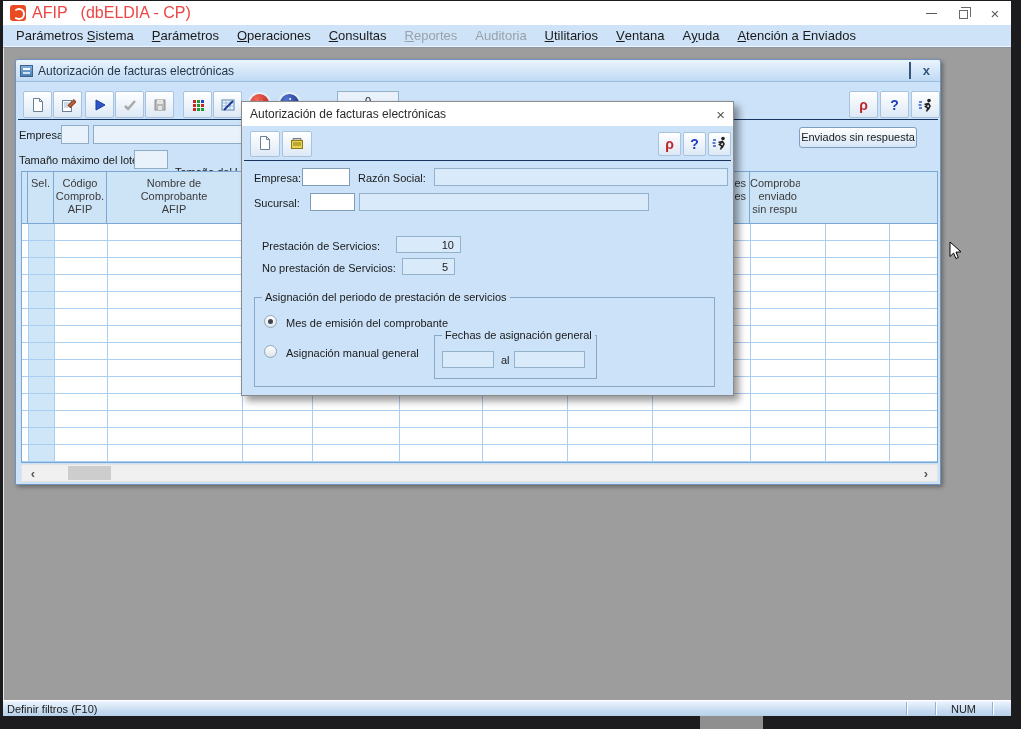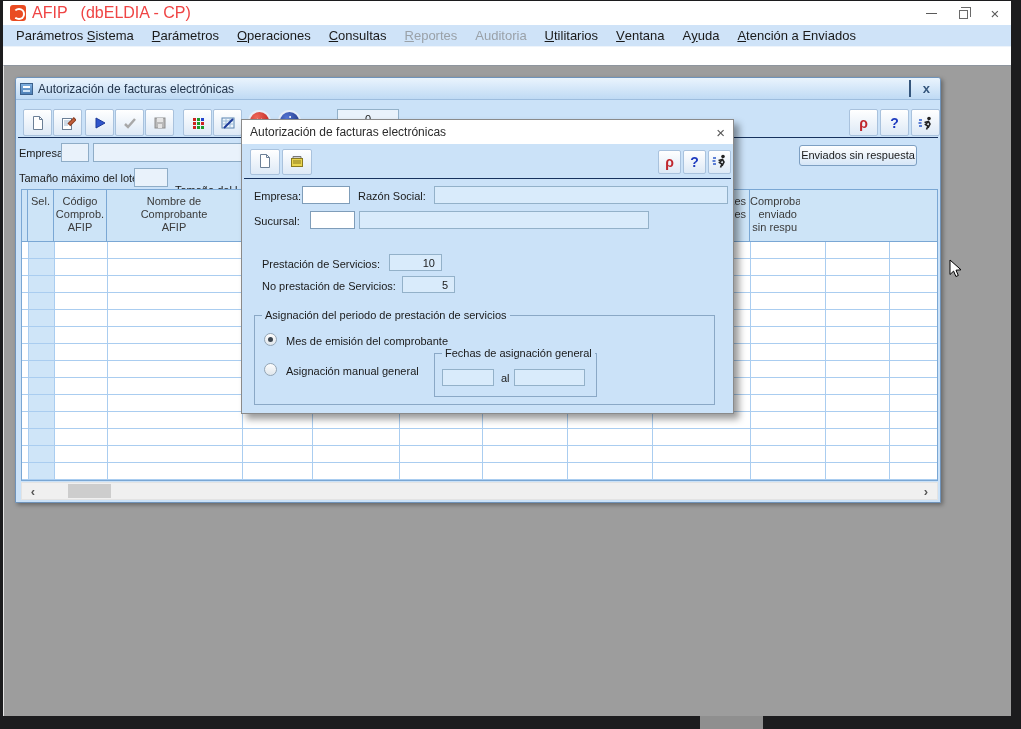--- a/index.html
+++ b/index.html
@@ -23,21 +23,21 @@
   .glyph-restore::before { content:''; position:absolute; left:1px; top:-4px; width:9px; height:9px; border:1px solid #6a6a6a; border-bottom:none; border-left:none; }
   .glyph-x { font-size:15px; line-height:15px; color:#5a5a5a; }
 
   
   .menubar { height:22px; background:#cfe3f8; display:flex; align-items:center; padding-left:4px; flex:none; border-bottom:1px solid #eef4fb; font-size:13px; }
   .menu-item { padding:0 9px; height:100%; display:flex; align-items:center; white-space:pre; cursor:default; }
   .menu-item .key { text-decoration:underline; }
   .menu-item.disabled { color:#9aa1a8; }
 
   
-  .mdi { flex:1; background:#9d9d9d; position:relative; border-top:1px solid #8e959e; border-left:1px solid #e6e6e6; overflow:hidden;margin-top:18px; }
+  .mdi { flex:1; background:#9d9d9d; position:relative; border-top:1px solid #8e959e; border-left:1px solid #e6e6e6; overflow:hidden; }
 
   
   .child-window { position:absolute; left:11px; top:11px; width:926px; height:426px; z-index:1;
     border:1px solid #6f93ba; border-radius:3px 3px 0 0; background:#cbe2f8; box-shadow:2px 2px 4px rgba(0,0,0,.35); }
   .c-titlebar { height:22px; background:linear-gradient(#eaf4fd,#bfdaf4); border-bottom:1px solid #9dbdde;
     display:flex; align-items:center; border-radius:2px 2px 0 0; font-size:12px; color:#24364d; }
   .c-icon { width:13px; height:12px; margin:0 5px 0 4px; background:linear-gradient(#7fb0e0,#4e7fb5); border:1px solid #3c618c; position:relative; flex:none; }
   .c-icon::after { content:''; position:absolute; left:2px; top:2px; right:2px; height:2px; background:#fff; box-shadow:0 4px 0 #cfe3f5; }
   .c-ctrls { margin-left:auto; display:flex; align-items:center; gap:12px; padding-right:10px; }
   .c-min { width:8px; height:2px; background:#35567c; }
@@ -369,21 +369,21 @@
 
         <span class="lbl" style="left:12px;top:69px">Empresa:</span>
         <span class="d-field-w" style="left:60px;top:66px;width:48px"></span>
         <span class="lbl" style="left:116px;top:69px">Razón Social:</span>
         <span class="d-field-d" style="left:192px;top:66px;width:294px"></span>
         <span class="lbl" style="left:12px;top:94px">Sucursal:</span>
         <span class="d-field-w" style="left:68px;top:91px;width:45px"></span>
         <span class="d-field-d" style="left:117px;top:91px;width:290px"></span>
 
         <span class="lbl" style="left:20px;top:137px">Prestación de Servicios:</span>
-        <span class="d-field-d num-field" style="left:147px;top:134px;width:53px;height:17px">10</span>
+        <span class="d-field-d num-field" style="left:154px;top:134px;width:65px;height:17px">10</span>
         <span class="lbl" style="left:20px;top:159px">No prestación de Servicios:</span>
         <span class="d-field-d num-field" style="left:160px;top:156px;width:53px;height:17px">5</span>
 
         <div class="groupbox" style="left:12px;top:195px;width:461px;height:90px">
           <span class="legend">Asignación del periodo de prestación de servicios</span>
         </div>
         <span class="radio checked" style="left:22px;top:213px"></span>
         <span class="lbl" style="left:44px;top:214px">Mes de emisión del comprobante</span>
         <span class="radio" style="left:22px;top:243px"></span>
         <span class="lbl" style="left:44px;top:244px">Asignación manual general</span>
@@ -397,16 +397,23 @@
       </div>
 
       <span class="cursor">
         <svg width="14" height="20">
             <path d="M1 1v14.5l3.6-3.4 2.3 5.4 2.4-1-2.3-5.3 5-.4z" fill="#fff" stroke="#000"></path>
           </svg>
       </span>
 
     </div>
 
+    <div class="statusbar">
+      <span class="sb-text">Definir filtros (F10)</span>
+      <span class="sb-sep" style="left:903px"></span>
+      <span class="sb-sep" style="left:932px"></span>
+      <span class="sb-num">NUM</span>
+      <span class="sb-sep" style="left:989px"></span>
+    </div>
 
   </div>
   <span class="frame-notch"></span>
 </div>
 
 </body></html>

